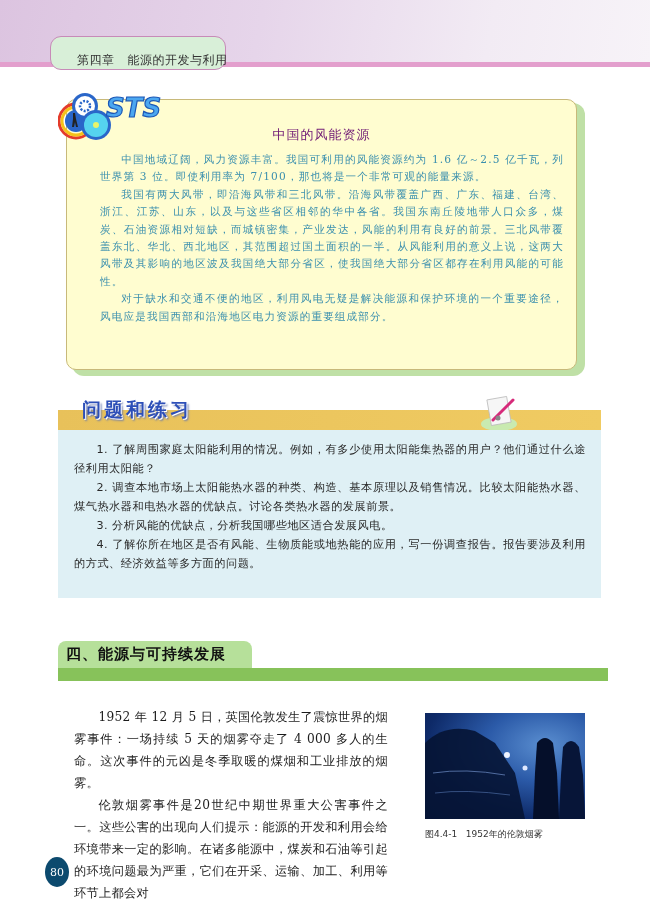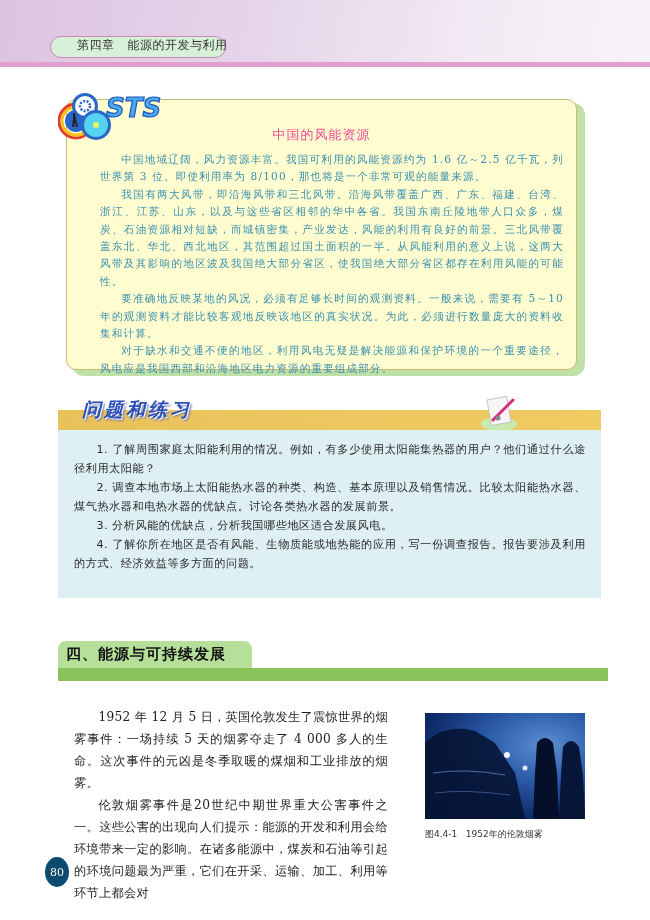--- a/index.html
+++ b/index.html
@@ -9,24 +9,24 @@
     
     .header {
       position: absolute; left: 0; top: 0; width: 650px; height: 64px;
       background: linear-gradient(100deg, #dcc4e0 0%, #e6d5ea 40%, #f2ebf4 75%, #f7f3f8 100%);
     }
     .header-line {
       position: absolute; left: 0; top: 62px; width: 650px; height: 5px;
       background: #e39fcd;
     }
     .chapter-pill {
-      position: absolute; left: 50px; top: 36px; height: 22px; width: 176px;
+      position: absolute; left: 50px; top: 36px; height: 34px; width: 176px;
       border: 1.5px solid #c78ab8; border-radius: 11px;
       background: #d8efd8;
-      display: flex; align-items: flex-start; padding-left: 10px; gap: 8px;
+      display: flex; align-items: flex-end; padding-left: 10px; gap: 8px;
     }
     .chapter-dot {
       width: 6px; height: 6px; border-radius: 50%; background: #6fb6d8; margin-right: 8px;
     }
     .chapter-text {
       font-family: "DejaVu Sans", "Liberation Sans", sans-serif;
       font-size: 12px; color: #333; letter-spacing: 0.5px; white-space: pre;
     }
 
     
@@ -37,40 +37,39 @@
     .sts-box {
       position: absolute; left: 66px; top: 99px; width: 511px; height: 271px;
       background: #fffdd0; border: 1.5px solid #c8b97a; border-radius: 10px;
     }
     .sts-logo {
       position: absolute; left: 58px; top: 87px; width: 110px; height: 58px;
     }
     .sts-title {
       position: absolute; left: 66px; top: 126px; width: 511px; text-align: center;
       font-family: "DejaVu Sans", "Liberation Sans", sans-serif;
-      font-size: 13px; color: #ec4899; letter-spacing: 1px;
+      font-size: 13px; color: #701a75; letter-spacing: 1px;
     }
     .sts-body {
       position: absolute; left: 100px; top: 151px; width: 464px;
       font-family: "DejaVu Serif", "Liberation Serif", serif;
       font-size: 10.6px; line-height: 17.4px; color: #3a8fae; letter-spacing: 1.15px;
     }
     .sts-body p { text-indent: 2em; text-align: justify; }
 
     
     .ex-header-band {
       position: absolute; left: 58px; top: 410px; width: 543px; height: 20px;
       background: linear-gradient(90deg, #e8c15a, #f0cb62);
     }
     .ex-title {
       position: absolute; left: 82px; top: 397px;
       font-family: "DejaVu Sans", "Liberation Sans", sans-serif;
       font-size: 19px; font-weight: bold; color: #2d4fb8; letter-spacing: 3px;
       text-shadow: 1px 1px 0 #ffffff, 2px 2px 2px #6a7ab0;
-      font-style: italic;
     }
     .ex-icon {
       position: absolute; left: 475px; top: 392px; width: 48px; height: 40px;
     }
     .ex-box {
       position: absolute; left: 58px; top: 430px; width: 543px; height: 168px;
       background: #dff0f5;
     }
     .ex-body {
       position: absolute; left: 74px; top: 440px; width: 512px;
@@ -143,23 +142,22 @@
   <circle cx="27" cy="19" r="10" fill="#ffffff"></circle>
   <circle cx="27" cy="19" r="5" fill="none" stroke="#2a66c9" stroke-width="2.5" stroke-dasharray="2 1.5"></circle>
   <circle cx="38" cy="38" r="15" fill="#2a66c9"></circle>
   <circle cx="38" cy="38" r="12" fill="#55d3ef"></circle>
   <circle cx="38" cy="38" r="3" fill="#e8f46a"></circle>
   <path d="M15 26 l2 0 l1 6 l2 8 l-2 0 l-1 -5 l-1 5 l-2 0 l1 -8 z" fill="#222"></path>
   <text x="48" y="30" font-family="DejaVu Sans, sans-serif" font-size="26" font-weight="bold" font-style="italic" fill="#4ca7f0" stroke="#1c58b6" stroke-width="1.2">STS</text>
 </svg>
 <div class="sts-title">中国的风能资源</div>
 <div class="sts-body">
-  <p>中国地域辽阔，风力资源丰富。我国可利用的风能资源约为 1.6 亿～2.5 亿千瓦，列世界第 3 位。即使利用率为 8/100，那也将是一个非常可观的能量来源。</p>
+  <p>中国地域辽阔，风力资源丰富。我国可利用的风能资源约为 1.6 亿～2.5 亿千瓦，列世界第 3 位。即使利用率为 7/100，那也将是一个非常可观的能量来源。</p>
   <p>我国有两大风带，即沿海风带和三北风带。沿海风带覆盖广西、广东、福建、台湾、浙江、江苏、山东，以及与这些省区相邻的华中各省。我国东南丘陵地带人口众多，煤炭、石油资源相对短缺，而城镇密集，产业发达，风能的利用有良好的前景。三北风带覆盖东北、华北、西北地区，其范围超过国土面积的一半。从风能利用的意义上说，这两大风带及其影响的地区波及我国绝大部分省区，使我国绝大部分省区都存在利用风能的可能性。</p>
-  <p>要准确地反映某地的风况，必须有足够长时间的观测资料。一般来说，需要有 5～10 年的观测资料才能比较客观地反映该地区的真实状况。为此，必须进行数量庞大的资料收集和计算。</p>
   <p>对于缺水和交通不便的地区，利用风电无疑是解决能源和保护环境的一个重要途径，风电应是我国西部和沿海地区电力资源的重要组成部分。</p>
 </div>
 
 <div class="ex-header-band"></div>
 <div class="ex-title">问题和练习</div>
 <svg class="ex-icon" viewBox="0 0 48 40">
   <ellipse cx="24" cy="32" rx="18" ry="7" fill="#c9eab0"></ellipse>
   <rect x="14" y="6" width="20" height="26" fill="#f6f6f6" stroke="#bbb" stroke-width="0.8" transform="rotate(-10 24 19)"></rect>
   <line x1="18" y1="28" x2="38" y2="8" stroke="#d62a7a" stroke-width="3" stroke-linecap="round"></line>
   <circle cx="23" cy="26" r="2.5" fill="#888"></circle>

